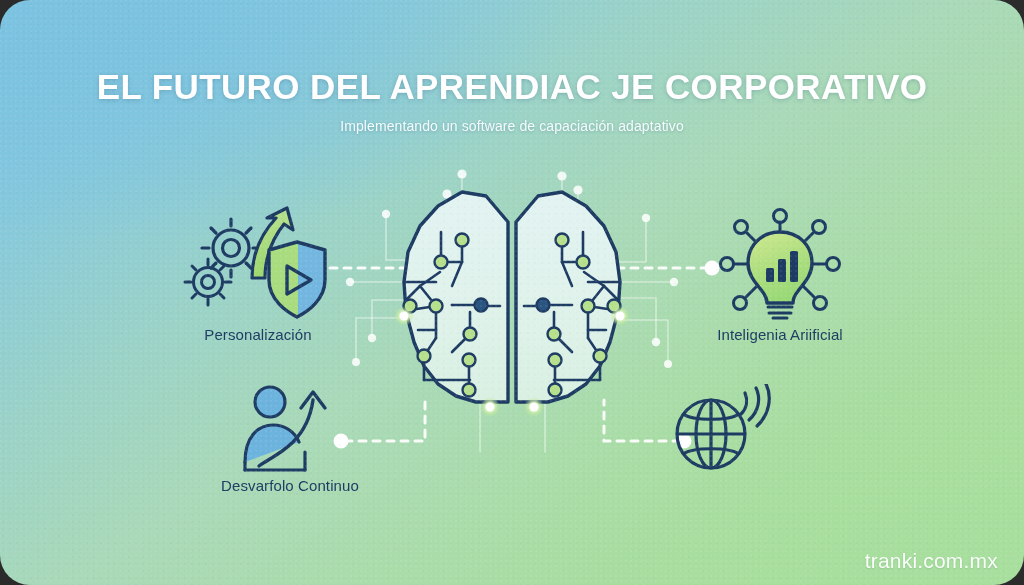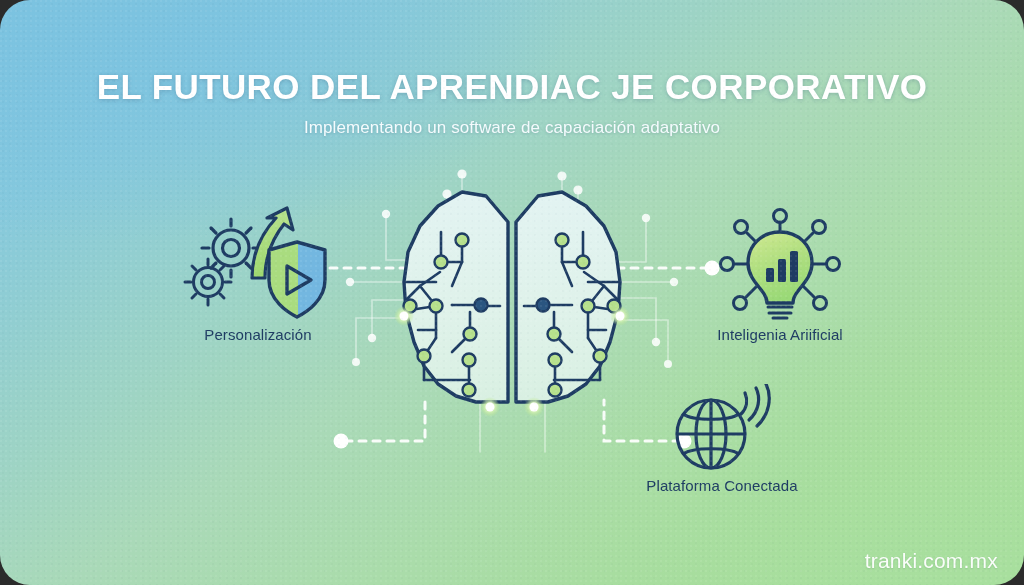--- a/index.html
+++ b/index.html
@@ -43,21 +43,21 @@
     font-size: 35px;
     font-weight: bold;
     letter-spacing: 0.4px;
     line-height: 1.1;
     text-shadow: 0 1px 4px rgba(40,80,110,.28);
     white-space: pre;
   }
   .subtitle {
     margin-top: 11px;
     color: #f4fbfd;
-    font-size: 17px;
+    font-size: 14px;
     font-weight: normal;
     letter-spacing: .1px;
     text-shadow: 0 1px 3px rgba(40,80,110,.25);
   }
 
   
   .layer {
     position: absolute;
     inset: 0;
   }
@@ -365,38 +365,57 @@
         <g fill="#1e3c63">
           <rect x="56" y="62" width="8" height="14" rx="1.5"></rect>
           <rect x="68" y="53" width="8" height="23" rx="1.5"></rect>
           <rect x="80" y="45" width="8" height="31" rx="1.5"></rect>
         </g>
       </svg>
     </div>
     <div class="flabel">Inteligenia Ariificial</div>
   </div>
 
+  <div class="feature" id="feat-desarrollo">
+    <div class="icon-wrap">
+      <svg width="110" height="92" viewBox="0 0 110 92" aria-hidden="true">
+
+        <g>
+          <circle cx="35" cy="18" r="15" fill="#6cb3dd" stroke="#1e3c63" stroke-width="3.2"></circle>
+          <path d="M10 78 C10 54, 22 41, 38 41 C50 41, 60 48, 64 58" fill="#6cb3dd" stroke="#1e3c63" stroke-width="3.2" stroke-linecap="round" stroke-linejoin="round"></path>
+          <path d="M10 78 V86" stroke="#1e3c63" stroke-width="3.2" stroke-linecap="round"></path>
+          <path d="M10 86 H70" stroke="#1e3c63" stroke-width="3.2" stroke-linecap="round"></path>
+          <path d="M70 86 V68" stroke="#1e3c63" stroke-width="3.2" stroke-linecap="round"></path>
+        </g>
+
+        <g fill="none" stroke="#1e3c63" stroke-width="3.4" stroke-linecap="round" stroke-linejoin="round">
+          <path d="M24 82 C32 76, 46 70, 58 58 C70 46, 76 30, 78 16"></path>
+          <path d="M66 24 L78 8 L90 24"></path>
+        </g>
+      </svg>
+    </div>
+    <div class="flabel">Desvarfolo Continuo</div>
+  </div>
 
   <div class="feature" id="feat-plataforma">
     <div class="icon-wrap">
       <svg width="110" height="92" viewBox="0 0 110 92" aria-hidden="true">
         <g fill="none" stroke="#1e3c63" stroke-width="3.2">
           <circle cx="44" cy="50" r="34"></circle>
           <ellipse cx="44" cy="50" rx="15" ry="34"></ellipse>
           <path d="M10 50 H78"></path>
           <path d="M16 30 C26 37, 62 37, 72 30"></path>
           <path d="M16 70 C26 63, 62 63, 72 70"></path>
           <path d="M44 16 V84"></path>
         </g>
         <g fill="none" stroke="#1e3c63" stroke-width="3.2" stroke-linecap="round">
           <path d="M74 30 C80 24, 81 16, 78 9"></path>
           <path d="M82 36 C92 27, 94 14, 89 4"></path>
           <path d="M90 42 C103 30, 105 12, 99 0"></path>
         </g>
       </svg>
     </div>
-    <div class="flabel">Plataforma Conectada</div>
   </div>
 
   <div class="watermark">tranki.com.mx</div>
 
   <div id="grain"></div>
 </div>
 
 </body></html>

